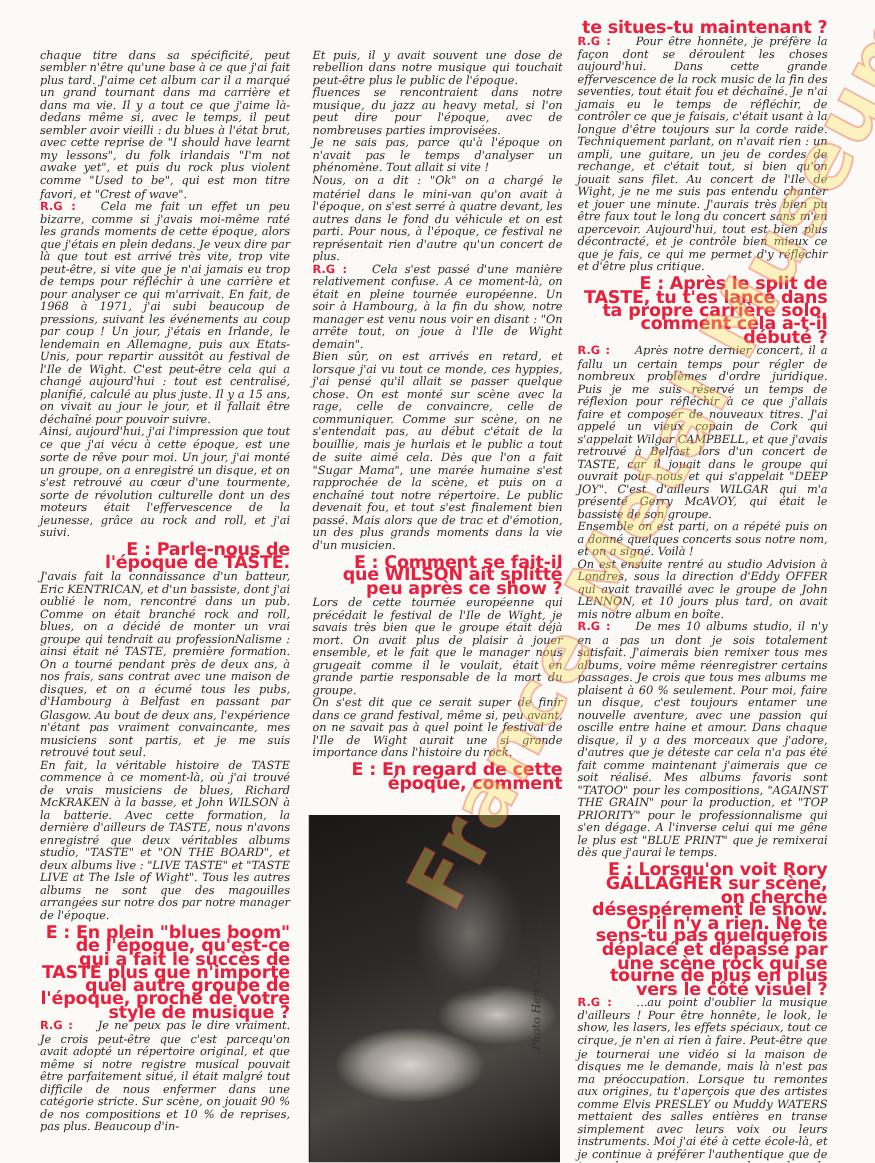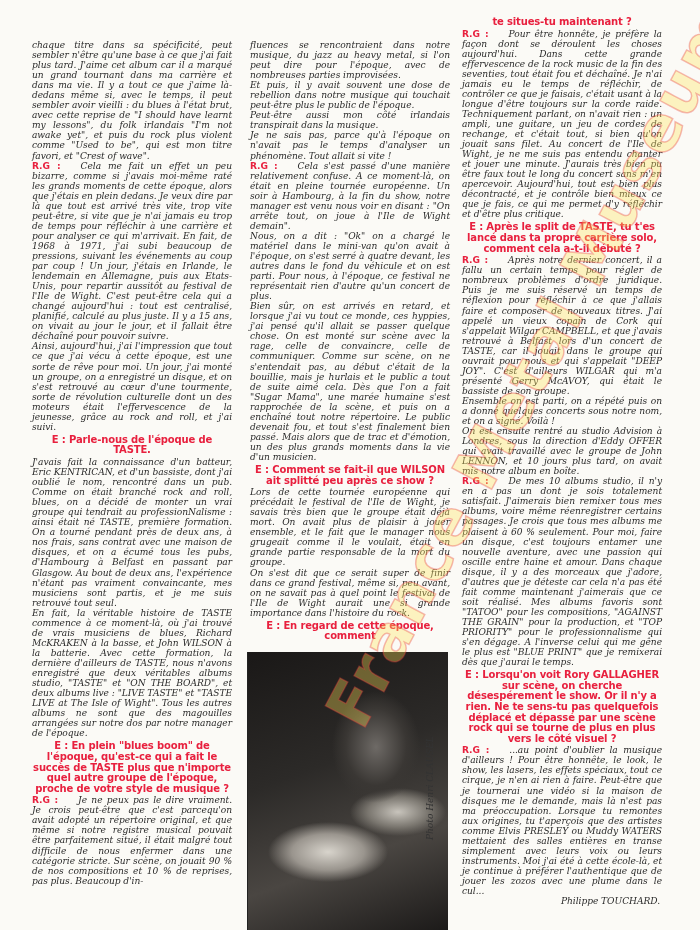--- a/index.html
+++ b/index.html
@@ -18,25 +18,25 @@
       font-style: italic;
       text-align: justify;
       letter-spacing: -0.05px;
     }
     .col p { margin: 0; }
     .col .q {
       font-family: "DejaVu Sans", sans-serif;
       font-style: normal;
       font-weight: bold;
       color: #e8203e;
-      font-size: 10px;
+      font-size: 14px;
       line-height: 10.6px;
       letter-spacing: -0.15px;
       margin: 3px 0 1px 0;
-      text-align: center;
+      text-align: right;
     }
     .col .rg {
       font-family: "DejaVu Sans", sans-serif;
       font-style: normal;
       font-weight: bold;
       color: #e8203e;
       margin-right: 20px;
     }
     .col1 { left: 32px; top: 40px; width: 200px; }
     .col2 { left: 250px; top: 40px; width: 200px; }
@@ -92,26 +92,25 @@
     <p><span class="rg">R.G :</span><span>Cela me fait un effet un peu bizarre, comme si j'avais moi-même raté les grands moments de cette époque, alors que j'étais en plein dedans. Je veux dire par là que tout est arrivé très vite, trop vite peut-être, si vite que je n'ai jamais eu trop de temps pour réfléchir à une carrière et pour analyser ce qui m'arrivait. En fait, de 1968 à 1971, j'ai subi beaucoup de pressions, suivant les événements au coup par coup ! Un jour, j'étais en Irlande, le lendemain en Allemagne, puis aux Etats-Unis, pour repartir aussitôt au festival de l'Ile de Wight. C'est peut-être cela qui a changé aujourd'hui : tout est centralisé, planifié, calculé au plus juste. Il y a 15 ans, on vivait au jour le jour, et il fallait être déchaîné pour pouvoir suivre.</span></p>
     <p>Ainsi, aujourd'hui, j'ai l'impression que tout ce que j'ai vécu à cette époque, est une sorte de rêve pour moi. Un jour, j'ai monté un groupe, on a enregistré un disque, et on s'est retrouvé au cœur d'une tourmente, sorte de révolution culturelle dont un des moteurs était l'effervescence de la jeunesse, grâce au rock and roll, et j'ai suivi.</p>
     <div class="q">E : Parle-nous de l'époque de TASTE.</div>
     <p>J'avais fait la connaissance d'un batteur, Eric KENTRICAN, et d'un bassiste, dont j'ai oublié le nom, rencontré dans un pub. Comme on était branché rock and roll, blues, on a décidé de monter un vrai groupe qui tendrait au professionNalisme : ainsi était né TASTE, première formation. On a tourné pendant près de deux ans, à nos frais, sans contrat avec une maison de disques, et on a écumé tous les pubs, d'Hambourg à Belfast en passant par Glasgow. Au bout de deux ans, l'expérience n'étant pas vraiment convaincante, mes musiciens sont partis, et je me suis retrouvé tout seul.</p>
     <p>En fait, la véritable histoire de TASTE commence à ce moment-là, où j'ai trouvé de vrais musiciens de blues, Richard McKRAKEN à la basse, et John WILSON à la batterie. Avec cette formation, la dernière d'ailleurs de TASTE, nous n'avons enregistré que deux véritables albums studio, "TASTE" et "ON THE BOARD", et deux albums live : "LIVE TASTE" et "TASTE LIVE at The Isle of Wight". Tous les autres albums ne sont que des magouilles arrangées sur notre dos par notre manager de l'époque.</p>
     <div class="q">E : En plein "blues boom" de l'époque, qu'est-ce qui a fait le succès de TASTE plus que n'importe quel autre groupe de l'époque, proche de votre style de musique ?</div>
     <p><span class="rg">R.G :</span><span>Je ne peux pas le dire vraiment. Je crois peut-être que c'est parcequ'on avait adopté un répertoire original, et que même si notre registre musical pouvait être parfaitement situé, il était malgré tout difficile de nous enfermer dans une catégorie stricte. Sur scène, on jouait 90 % de nos compositions et 10 % de reprises, pas plus. Beaucoup d'in-</span></p>
   </div>
 
   <div class="col col2">
+    <p>Et puis, il y avait souvent une dose de rebellion dans notre musique qui touchait peut-être plus le public de l'époque.</p>
     <p>fluences se rencontraient dans notre musique, du jazz au heavy metal, si l'on peut dire pour l'époque, avec de nombreuses parties improvisées.</p>
-    <p>Et puis, il y avait souvent une dose de rebellion dans notre musique qui touchait peut-être plus le public de l'époque.</p>
-    <p>Peut-être aussi mon côté irlandais transpirait dans la musique.</p>
     <p>Je ne sais pas, parce qu'à l'époque on n'avait pas le temps d'analyser un phénomène. Tout allait si vite !</p>
+    <p>Nous, on a dit : "Ok" on a chargé le matériel dans le mini-van qu'on avait à l'époque, on s'est serré à quatre devant, les autres dans le fond du véhicule et on est parti. Pour nous, à l'époque, ce festival ne représentait rien d'autre qu'un concert de plus.</p>
     <p><span class="rg">R.G :</span><span>Cela s'est passé d'une manière relativement confuse. A ce moment-là, on était en pleine tournée européenne. Un soir à Hambourg, à la fin du show, notre manager est venu nous voir en disant : "On arrête tout, on joue à l'Ile de Wight demain".</span></p>
-    <p>Nous, on a dit : "Ok" on a chargé le matériel dans le mini-van qu'on avait à l'époque, on s'est serré à quatre devant, les autres dans le fond du véhicule et on est parti. Pour nous, à l'époque, ce festival ne représentait rien d'autre qu'un concert de plus.</p>
     <p>Bien sûr, on est arrivés en retard, et lorsque j'ai vu tout ce monde, ces hyppies, j'ai pensé qu'il allait se passer quelque chose. On est monté sur scène avec la rage, celle de convaincre, celle de communiquer. Comme sur scène, on ne s'entendait pas, au début c'était de la bouillie, mais je hurlais et le public a tout de suite aimé cela. Dès que l'on a fait "Sugar Mama", une marée humaine s'est rapprochée de la scène, et puis on a enchaîné tout notre répertoire. Le public devenait fou, et tout s'est finalement bien passé. Mais alors que de trac et d'émotion, un des plus grands moments dans la vie d'un musicien.</p>
     <div class="q">E : Comment se fait-il que WILSON ait splitté peu après ce show ?</div>
     <p>Lors de cette tournée européenne qui précédait le festival de l'Ile de Wight, je savais très bien que le groupe était déjà mort. On avait plus de plaisir à jouer ensemble, et le fait que le manager nous grugeait comme il le voulait, était en grande partie responsable de la mort du groupe.</p>
     <p>On s'est dit que ce serait super de finir dans ce grand festival, même si, peu avant, on ne savait pas à quel point le festival de l'Ile de Wight aurait une si grande importance dans l'histoire du rock.</p>
     <div class="q">E : En regard de cette époque, comment</div>
   </div>
 
   <div class="photo"></div>
   <div class="photo-credit">Photo Henri CLAUSEL</div>
 

